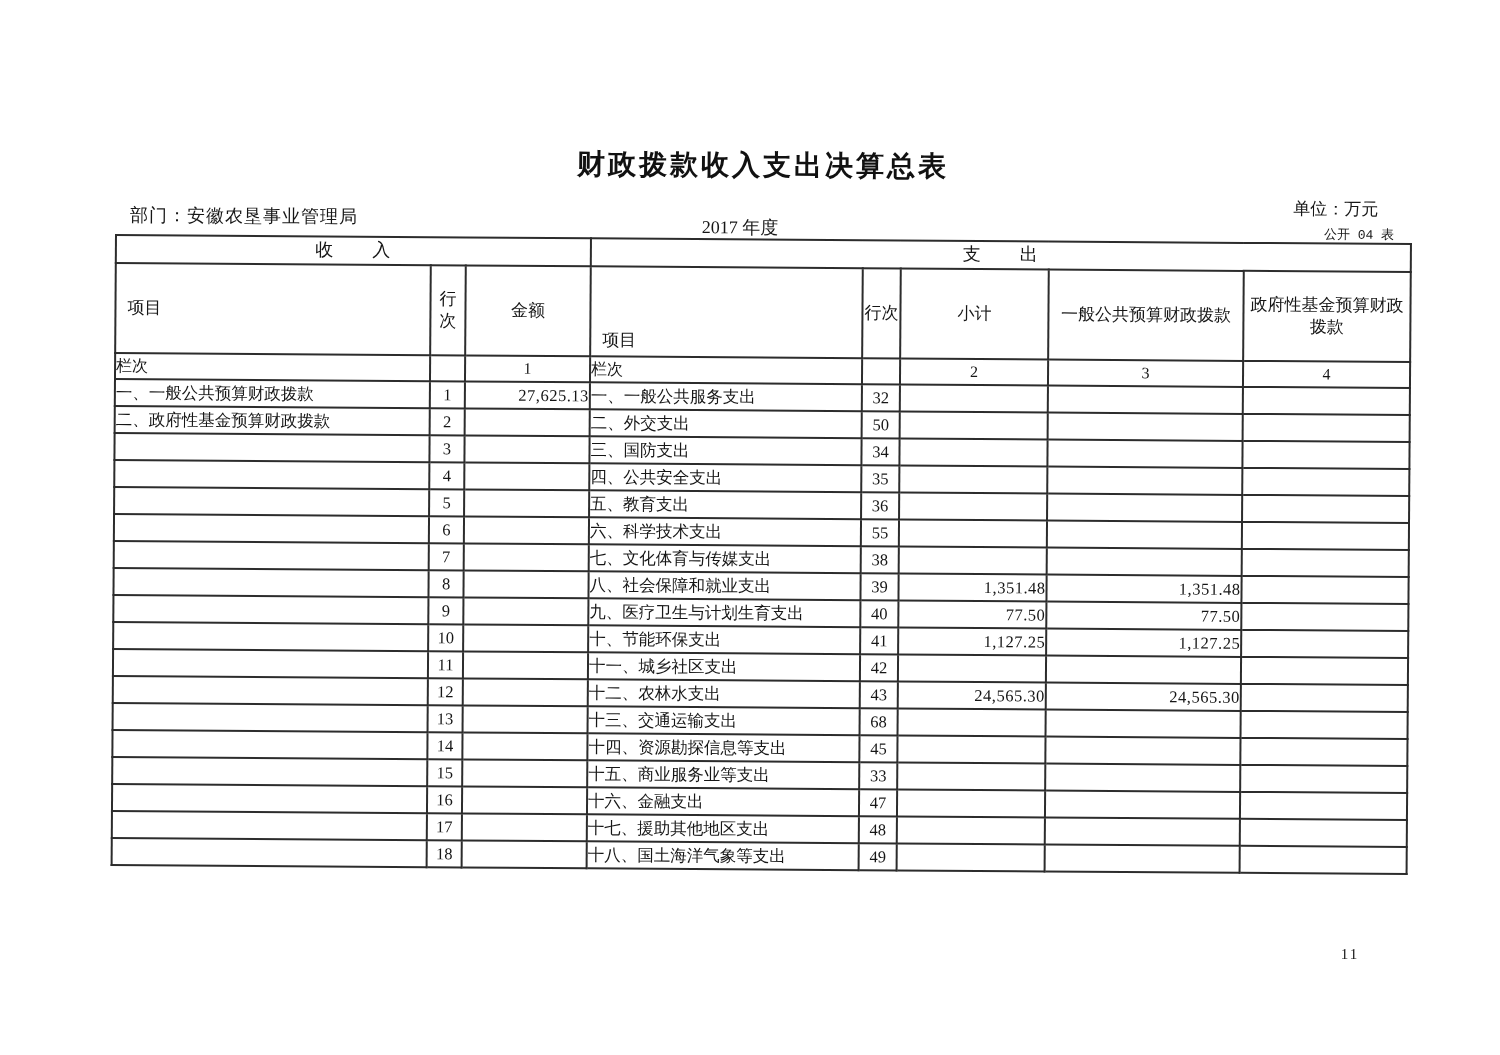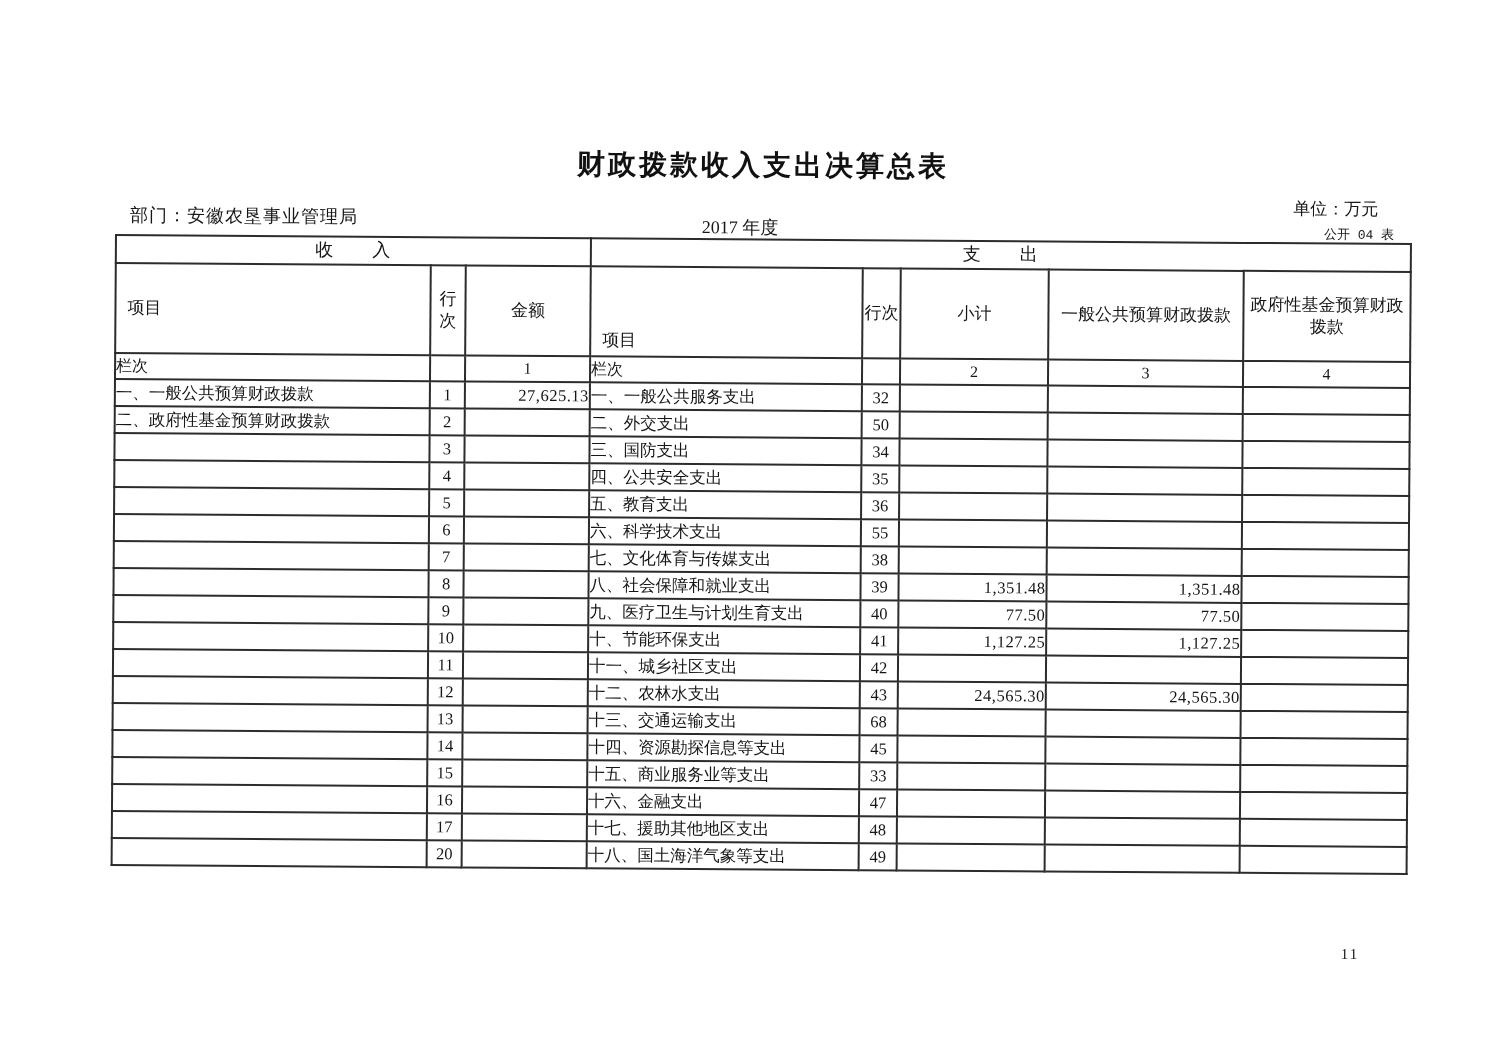--- a/index.html
+++ b/index.html
@@ -284,21 +284,21 @@
             <td class="num">17</td>
             <td class="val"></td>
             <td class="item">十七、援助其他地区支出</td>
             <td class="num">48</td>
             <td class="val"></td>
             <td class="val"></td>
             <td class="val"></td>
           </tr>
           <tr class="drow">
             <td class="item"></td>
-            <td class="num">20</td>
+            <td class="num">18</td>
             <td class="val"></td>
             <td class="item">十八、国土海洋气象等支出</td>
             <td class="num">49</td>
             <td class="val"></td>
             <td class="val"></td>
             <td class="val"></td>
           </tr>
         </tbody>
     </table>
 

